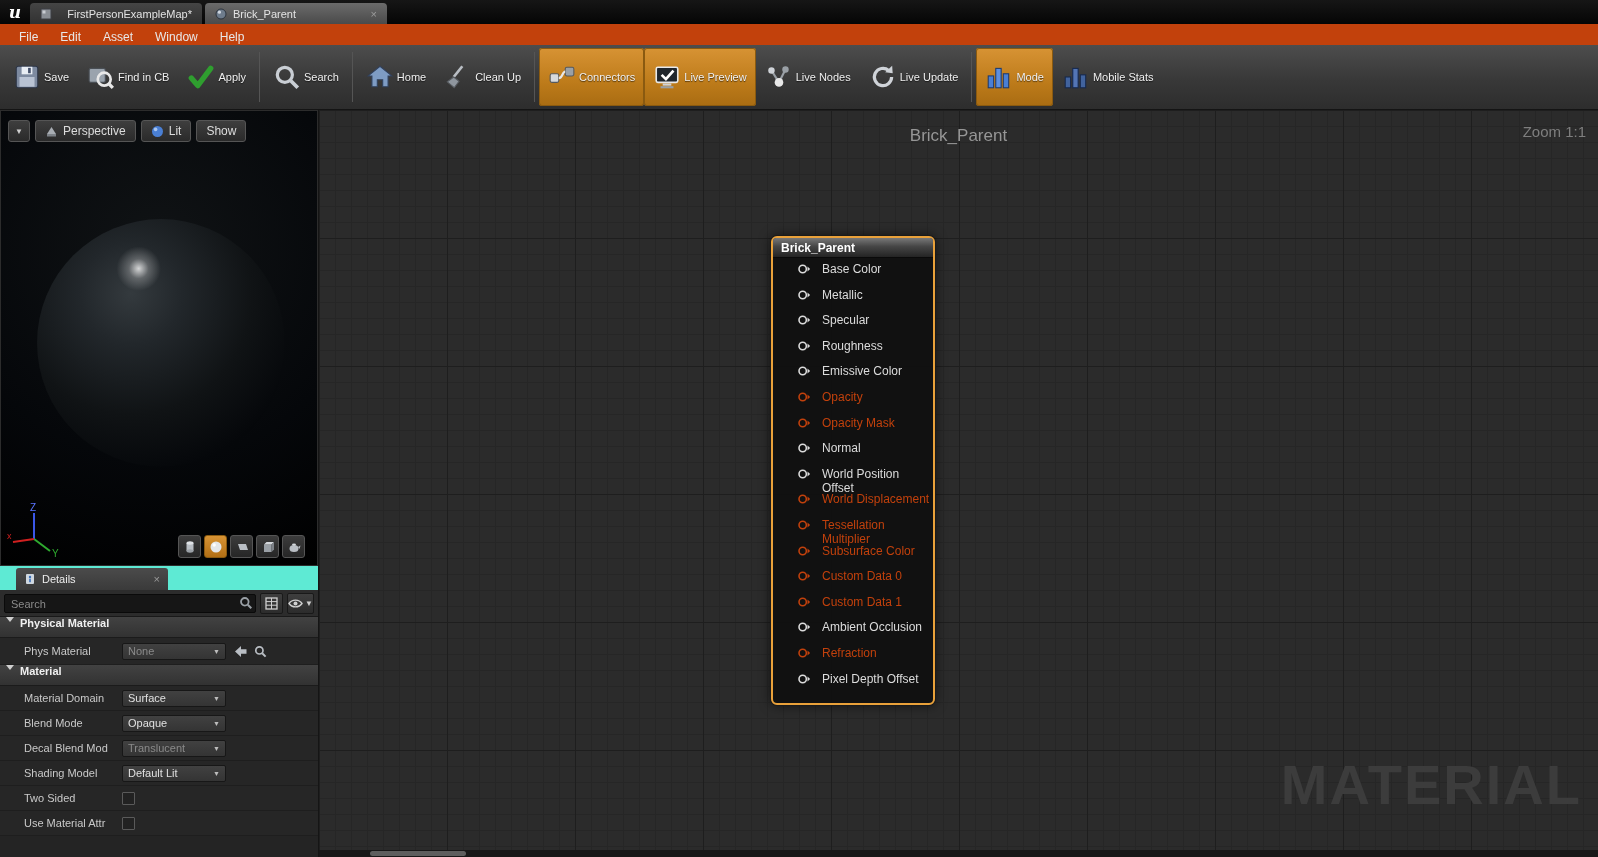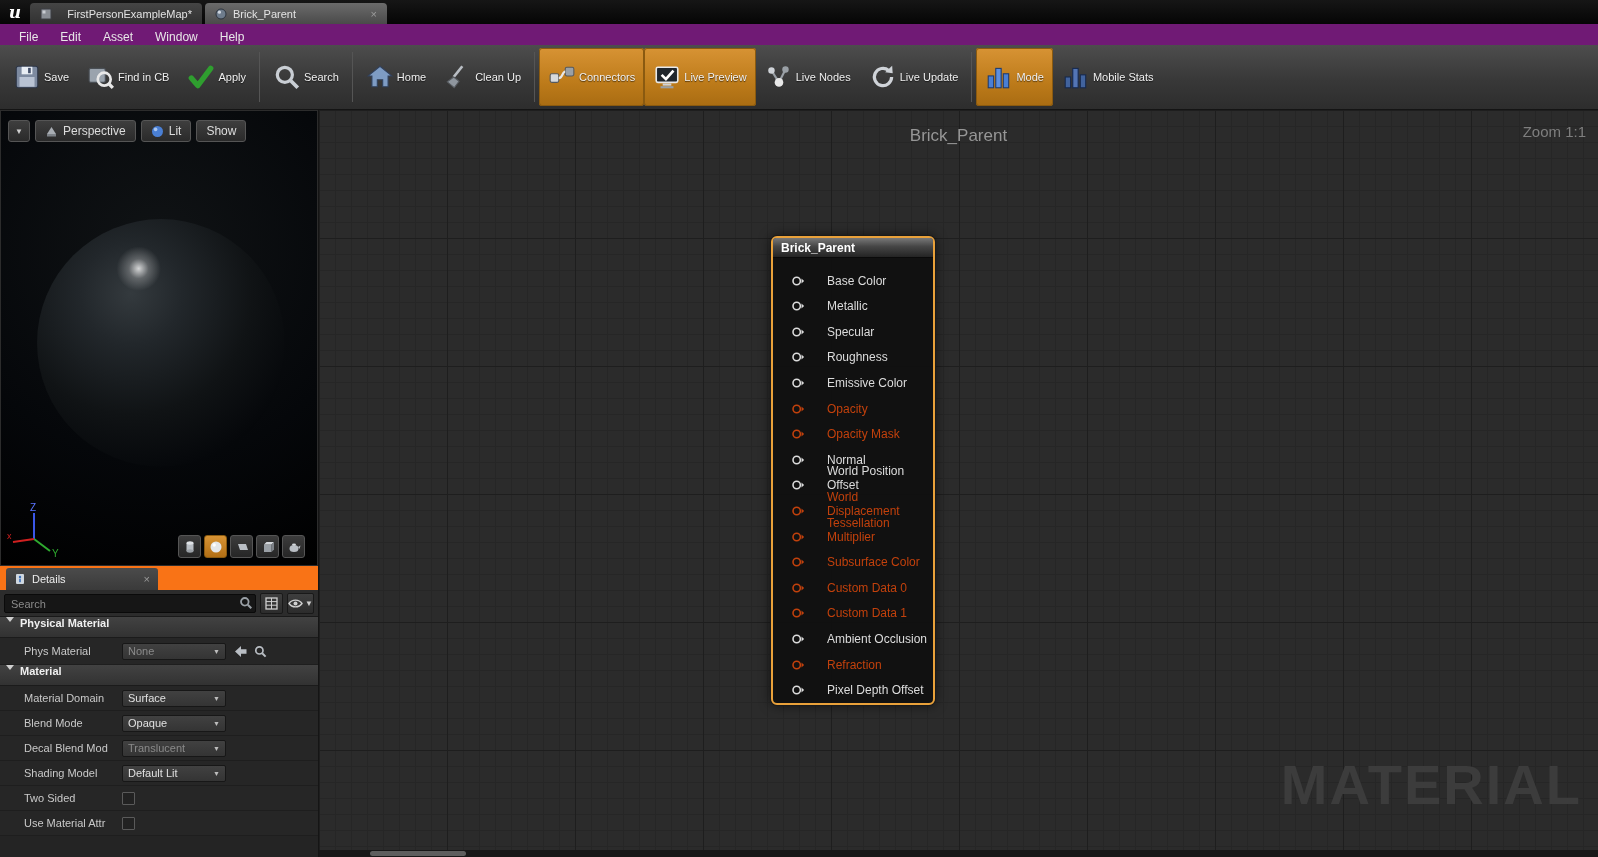--- a/index.html
+++ b/index.html
@@ -10,21 +10,21 @@
   
   .tabbar { position:absolute; left:0; top:0; width:100%; height:24px; background:linear-gradient(#161616,#050505); display:flex; align-items:flex-end; }
   .ue-logo { width:30px; height:24px; display:flex; align-items:center; justify-content:center; color:#fff; font-family:"DejaVu Serif", serif; font-style:italic; font-weight:bold; font-size:17px; }
   .doc-tab { height:21px; display:flex; align-items:center; gap:6px; padding:0 10px; margin-right:3px; border-radius:4px 4px 0 0; font-size:11px; color:#e3e3e3; cursor:pointer;justify-content:space-between; }
   .doc-tab.inactive { background:linear-gradient(#454545,#313131); width:172px; }
   .doc-tab.active { background:linear-gradient(#6b6b6b,#4a4a4a); width:182px; }
   .doc-tab .tab-close { margin-left:auto; color:#9c9c9c; font-size:11px; }
   .tab-icon { width:12px; height:12px; flex:0 0 auto; }
 
   
-  .menubar { position:absolute; left:0; top:24px; width:100%; height:28px; background:#701a75; border-bottom:1px solid #191919; display:flex; align-items:center; padding-left:8px; }
+  .menubar { position:absolute; left:0; top:24px; width:100%; height:28px; background:#c2410c; border-bottom:1px solid #191919; display:flex; align-items:center; padding-left:8px; }
   .menu-item { padding:0 11px; font-size:12px; color:#e8e8e8; line-height:21px; cursor:pointer; }
 
   
   .toolbar { position:absolute; left:0; top:45px; width:100%; height:65px; background:linear-gradient(#4d4d4d,#383838 55%,#2d2d2d); border-bottom:1px solid #141414; display:flex; align-items:stretch; padding:3px 4px; }
   .tb-btn { display:flex; flex-direction:row; align-items:center; justify-content:center; gap:3px; padding:2px 9px; min-width:52px; border-radius:3px; cursor:pointer; }
   .tb-btn .tb-label { font-size:11px; color:#efefef; white-space:nowrap; text-shadow:0 1px 1px rgba(0,0,0,.6); }
   .tb-btn.highlighted { background:linear-gradient(#d79334,#bd7b1a 60%,#a96c12); box-shadow:inset 0 0 0 1px #8a5a10; }
   .tb-icon { width:28px; height:28px; }
   .tb-sep { width:1px; background:#1f1f1f; border-right:1px solid #555; margin:4px 4px; }
 
@@ -39,21 +39,21 @@
   .vp-btn { height:22px; display:flex; align-items:center; gap:5px; padding:0 9px; background:linear-gradient(#3e3e3e,#2a2a2a); border:1px solid #555; border-radius:3px; color:#dcdcdc; font-size:12px; cursor:pointer; }
   .vp-btn-sm { width:22px; justify-content:center; padding:0; }
   .vp-caret { font-size:8px; color:#cfcfcf; }
   .shape-row { position:absolute; right:12px; bottom:7px; display:flex; gap:3px; }
   .shape-btn { width:23px; height:23px; background:linear-gradient(#3c3c3c,#262626); border:1px solid #555; border-radius:3px; display:flex; align-items:center; justify-content:center; cursor:pointer; }
   .shape-btn.selected { background:linear-gradient(#d79334,#b26f15); border-color:#8a5a10; }
   .gizmo { position:absolute; left:6px; bottom:6px; }
 
   
   .details { position:absolute; left:0; top:456px; width:318px; height:291px; background:#242424; }
-  .details-tabstrip { height:24px; background:#f97316; display:flex; align-items:flex-end; padding-left:6px; }
+  .details-tabstrip { height:24px; background:#5eead4; display:flex; align-items:flex-end; padding-left:16px; }
   .details-tab { height:22px; width:152px; background:linear-gradient(#4b4b4b,#3a3a3a); border-radius:3px 3px 0 0; display:flex; align-items:center; gap:6px; padding:0 8px; font-size:11px; color:#ececec; cursor:pointer; }
   .details-tab .tab-close { margin-left:auto; color:#9a9a9a; }
   .search-row { height:27px; background:#2c2c2c; display:flex; align-items:center; gap:4px; padding:0 4px; border-bottom:1px solid #191919; }
   .search-box { flex:1; position:relative; height:19px; }
   .search-box input { width:100%; height:19px; background:#161616; border:1px solid #0a0a0a; border-radius:2px; color:#bdbdbd; font-size:11px; padding:0 20px 0 6px; font-family:"Liberation Sans",sans-serif; outline:none; }
   .search-box input::placeholder { color:#8a8a8a; }
   .search-box .mini-icon { position:absolute; right:3px; top:2px; }
   .sq-btn { height:21px; min-width:23px; background:linear-gradient(#3e3e3e,#2c2c2c); border:1px solid #191919; border-radius:2px; display:flex; align-items:center; justify-content:center; gap:2px; cursor:pointer; color:#cfcfcf; }
   .section-header { height:21px; background:linear-gradient(#424242,#323232); border-bottom:1px solid #1b1b1b; display:flex; gap:6px; padding-left:6px; font-size:11px; font-weight:bold; color:#f0f0f0; cursor:pointer; }
   .tri { width:0; height:0; border-left:4px solid transparent; border-right:4px solid transparent; border-top:5px solid #cfcfcf; }
@@ -77,21 +77,21 @@
   .graph-title { position:absolute; top:16px; left:0; width:100%; text-align:center; font-size:17px; color:#969696; }
   .zoom-label { position:absolute; top:13px; right:12px; font-size:15px; color:#7e7e7e; }
   .watermark { position:absolute; right:16px; bottom:40px; font-size:56px; font-weight:bold; letter-spacing:2px; color:#3c3c3c; }
   .h-scrollbar { position:absolute; left:0; bottom:0; width:100%; height:7px; background:#181818; }
   .h-thumb { position:absolute; left:51px; top:1px; width:96px; height:5px; background:#5e5e5e; border-radius:3px; }
 
   
   .node { position:absolute; left:452px; top:126px; width:164px; background:rgba(16,16,16,.95); border:2px solid #e9a13a; border-radius:6px; box-shadow:0 0 0 1px #1a1a1a, 0 0 12px rgba(0,0,0,.65); }
   .node-header { height:20px; background:linear-gradient(#787878,#454545 45%,#242424); border-bottom:1px solid #0a0a0a; border-radius:3px 3px 0 0; display:flex; align-items:center; padding:0 8px; font-size:12px; font-weight:bold; color:#fff; cursor:move; }
   .node-body { padding:4px 0 6px 0; }
-  .pin-row { height:25.6px; display:flex; align-items:flex-end; gap:22px; padding-left:18px; color:#dcdcdc; font-size:12px; cursor:crosshair; }
+  .pin-row { height:25.6px; display:flex; align-items:flex-start; gap:11px; padding-left:24px; color:#dcdcdc; font-size:12px; cursor:crosshair; }
   .pin-row.disabled { color:#c2410c; }
   .pin-icon { width:14px; height:14px; flex:0 0 auto; }
 </style>
 </head>
 <body>
 
 <div class="app">
 
   <div class="tabbar">
     <div class="ue-logo">u</div>

